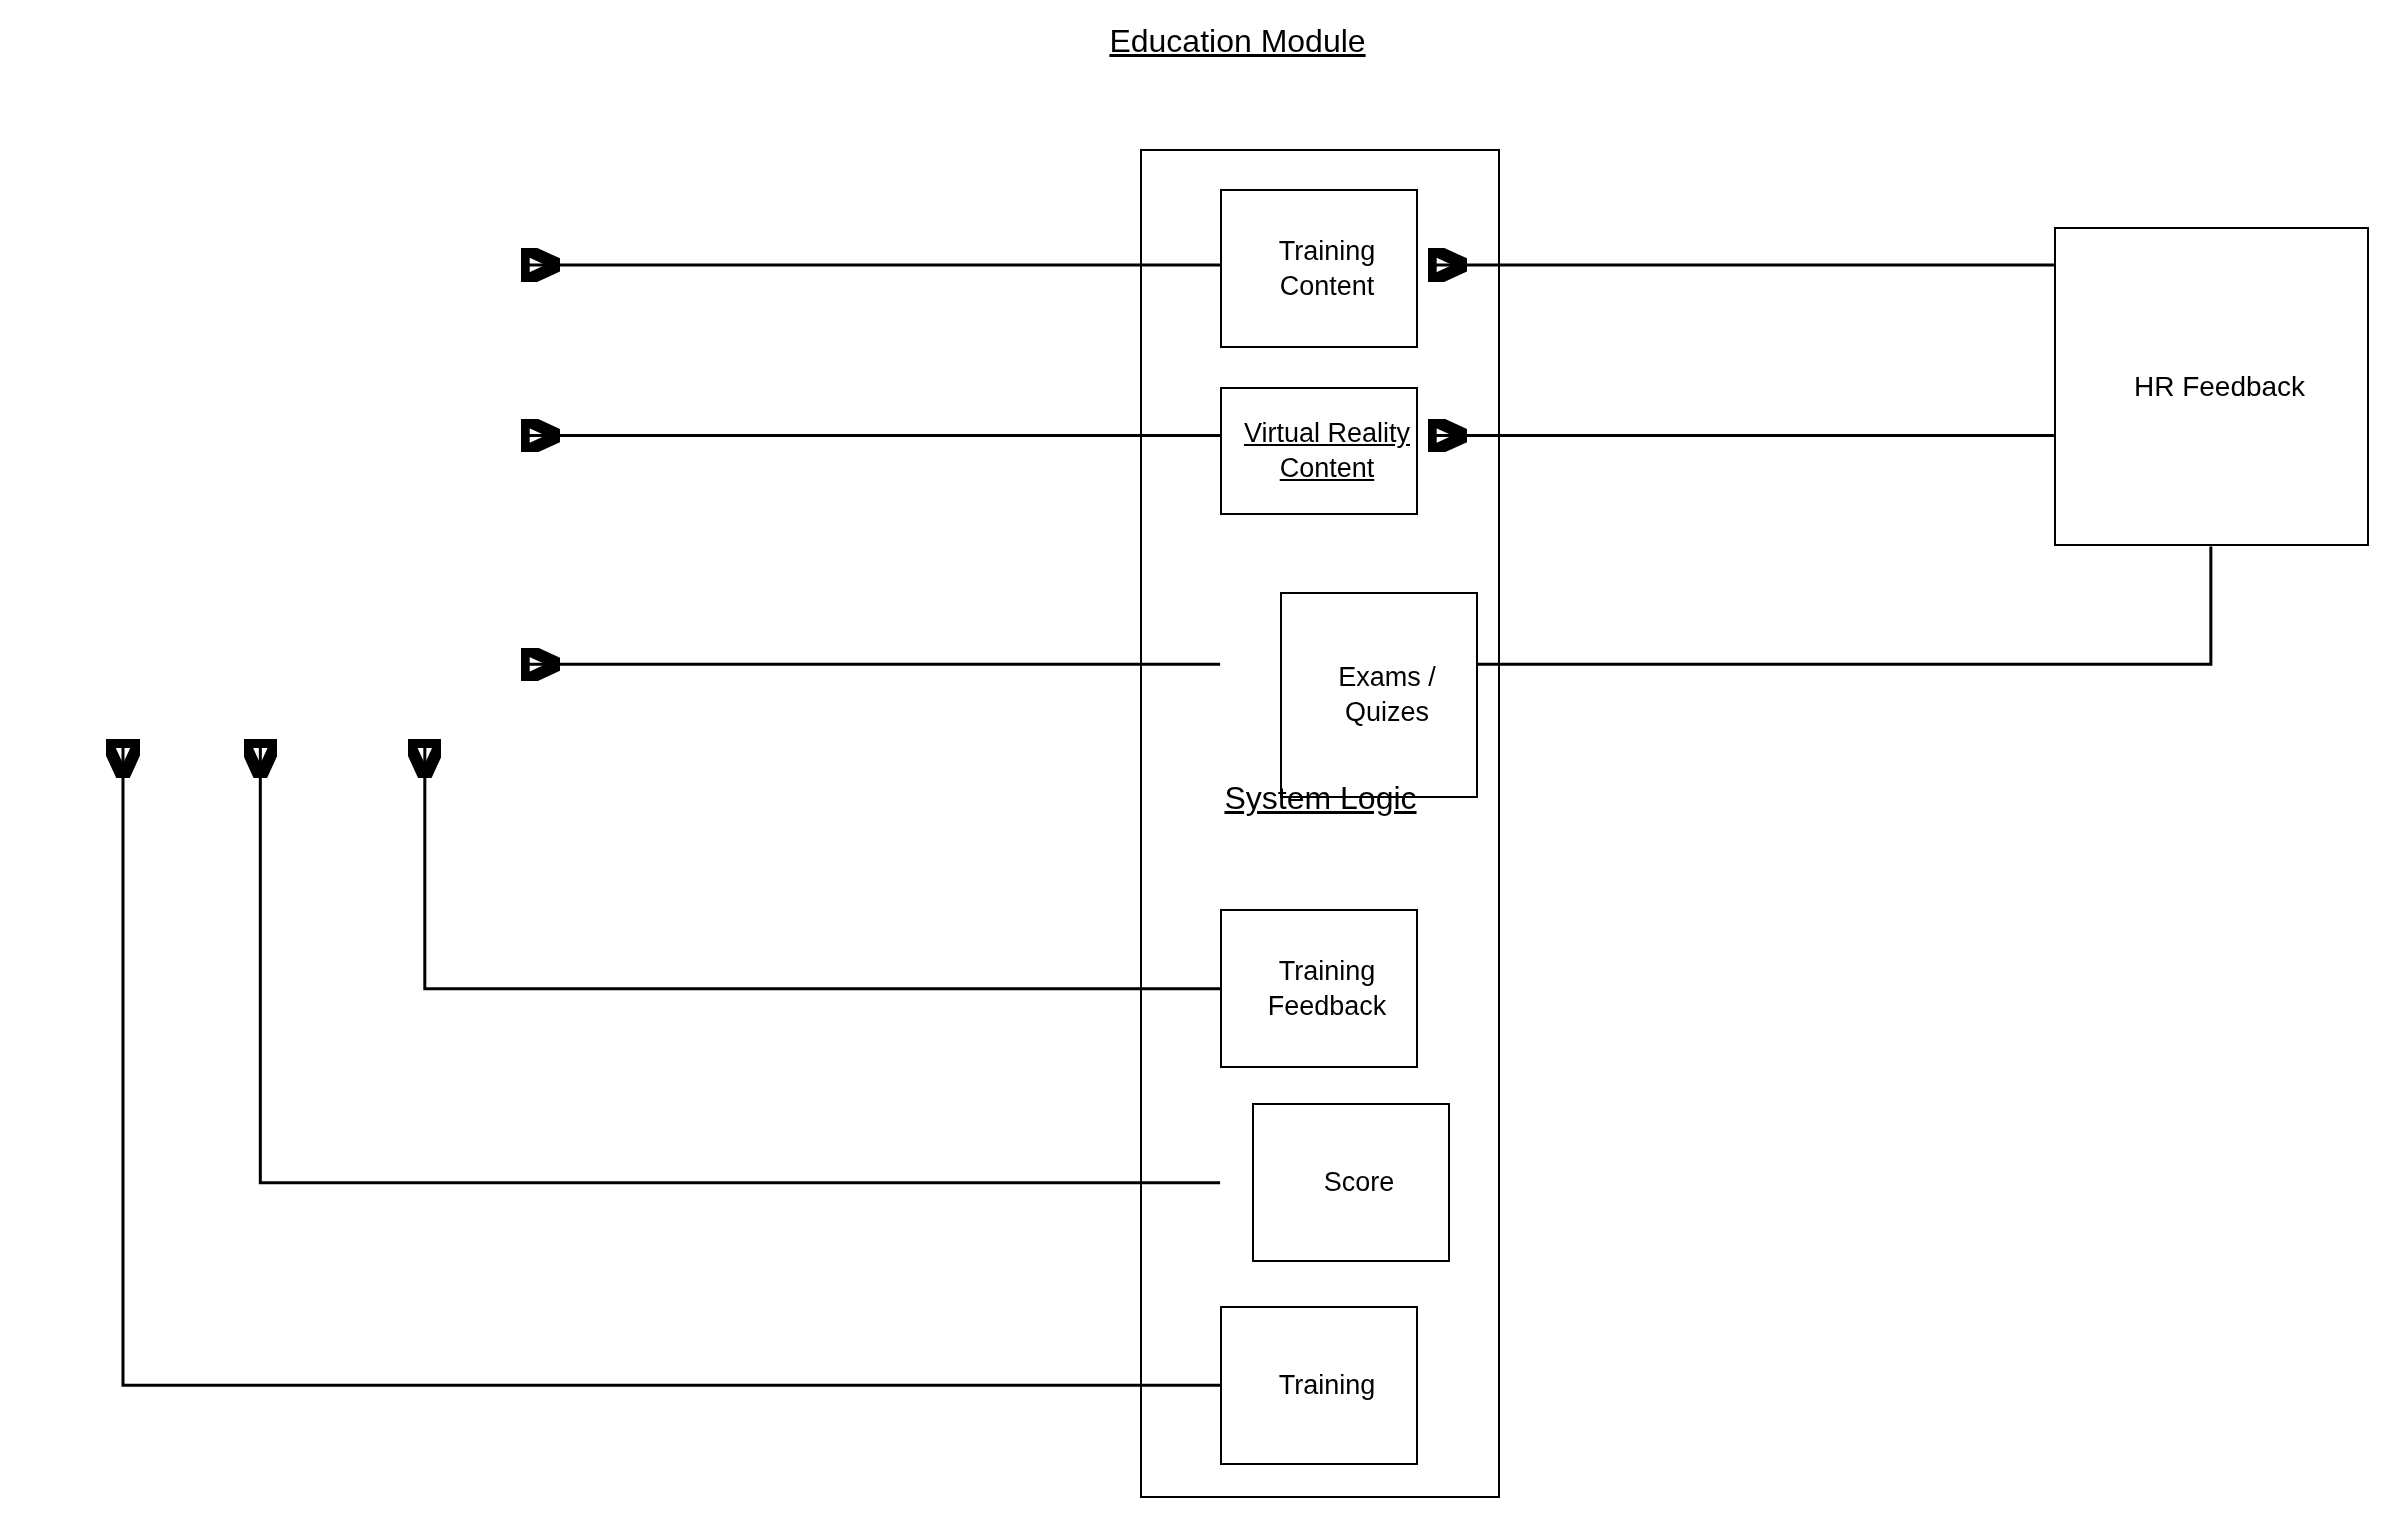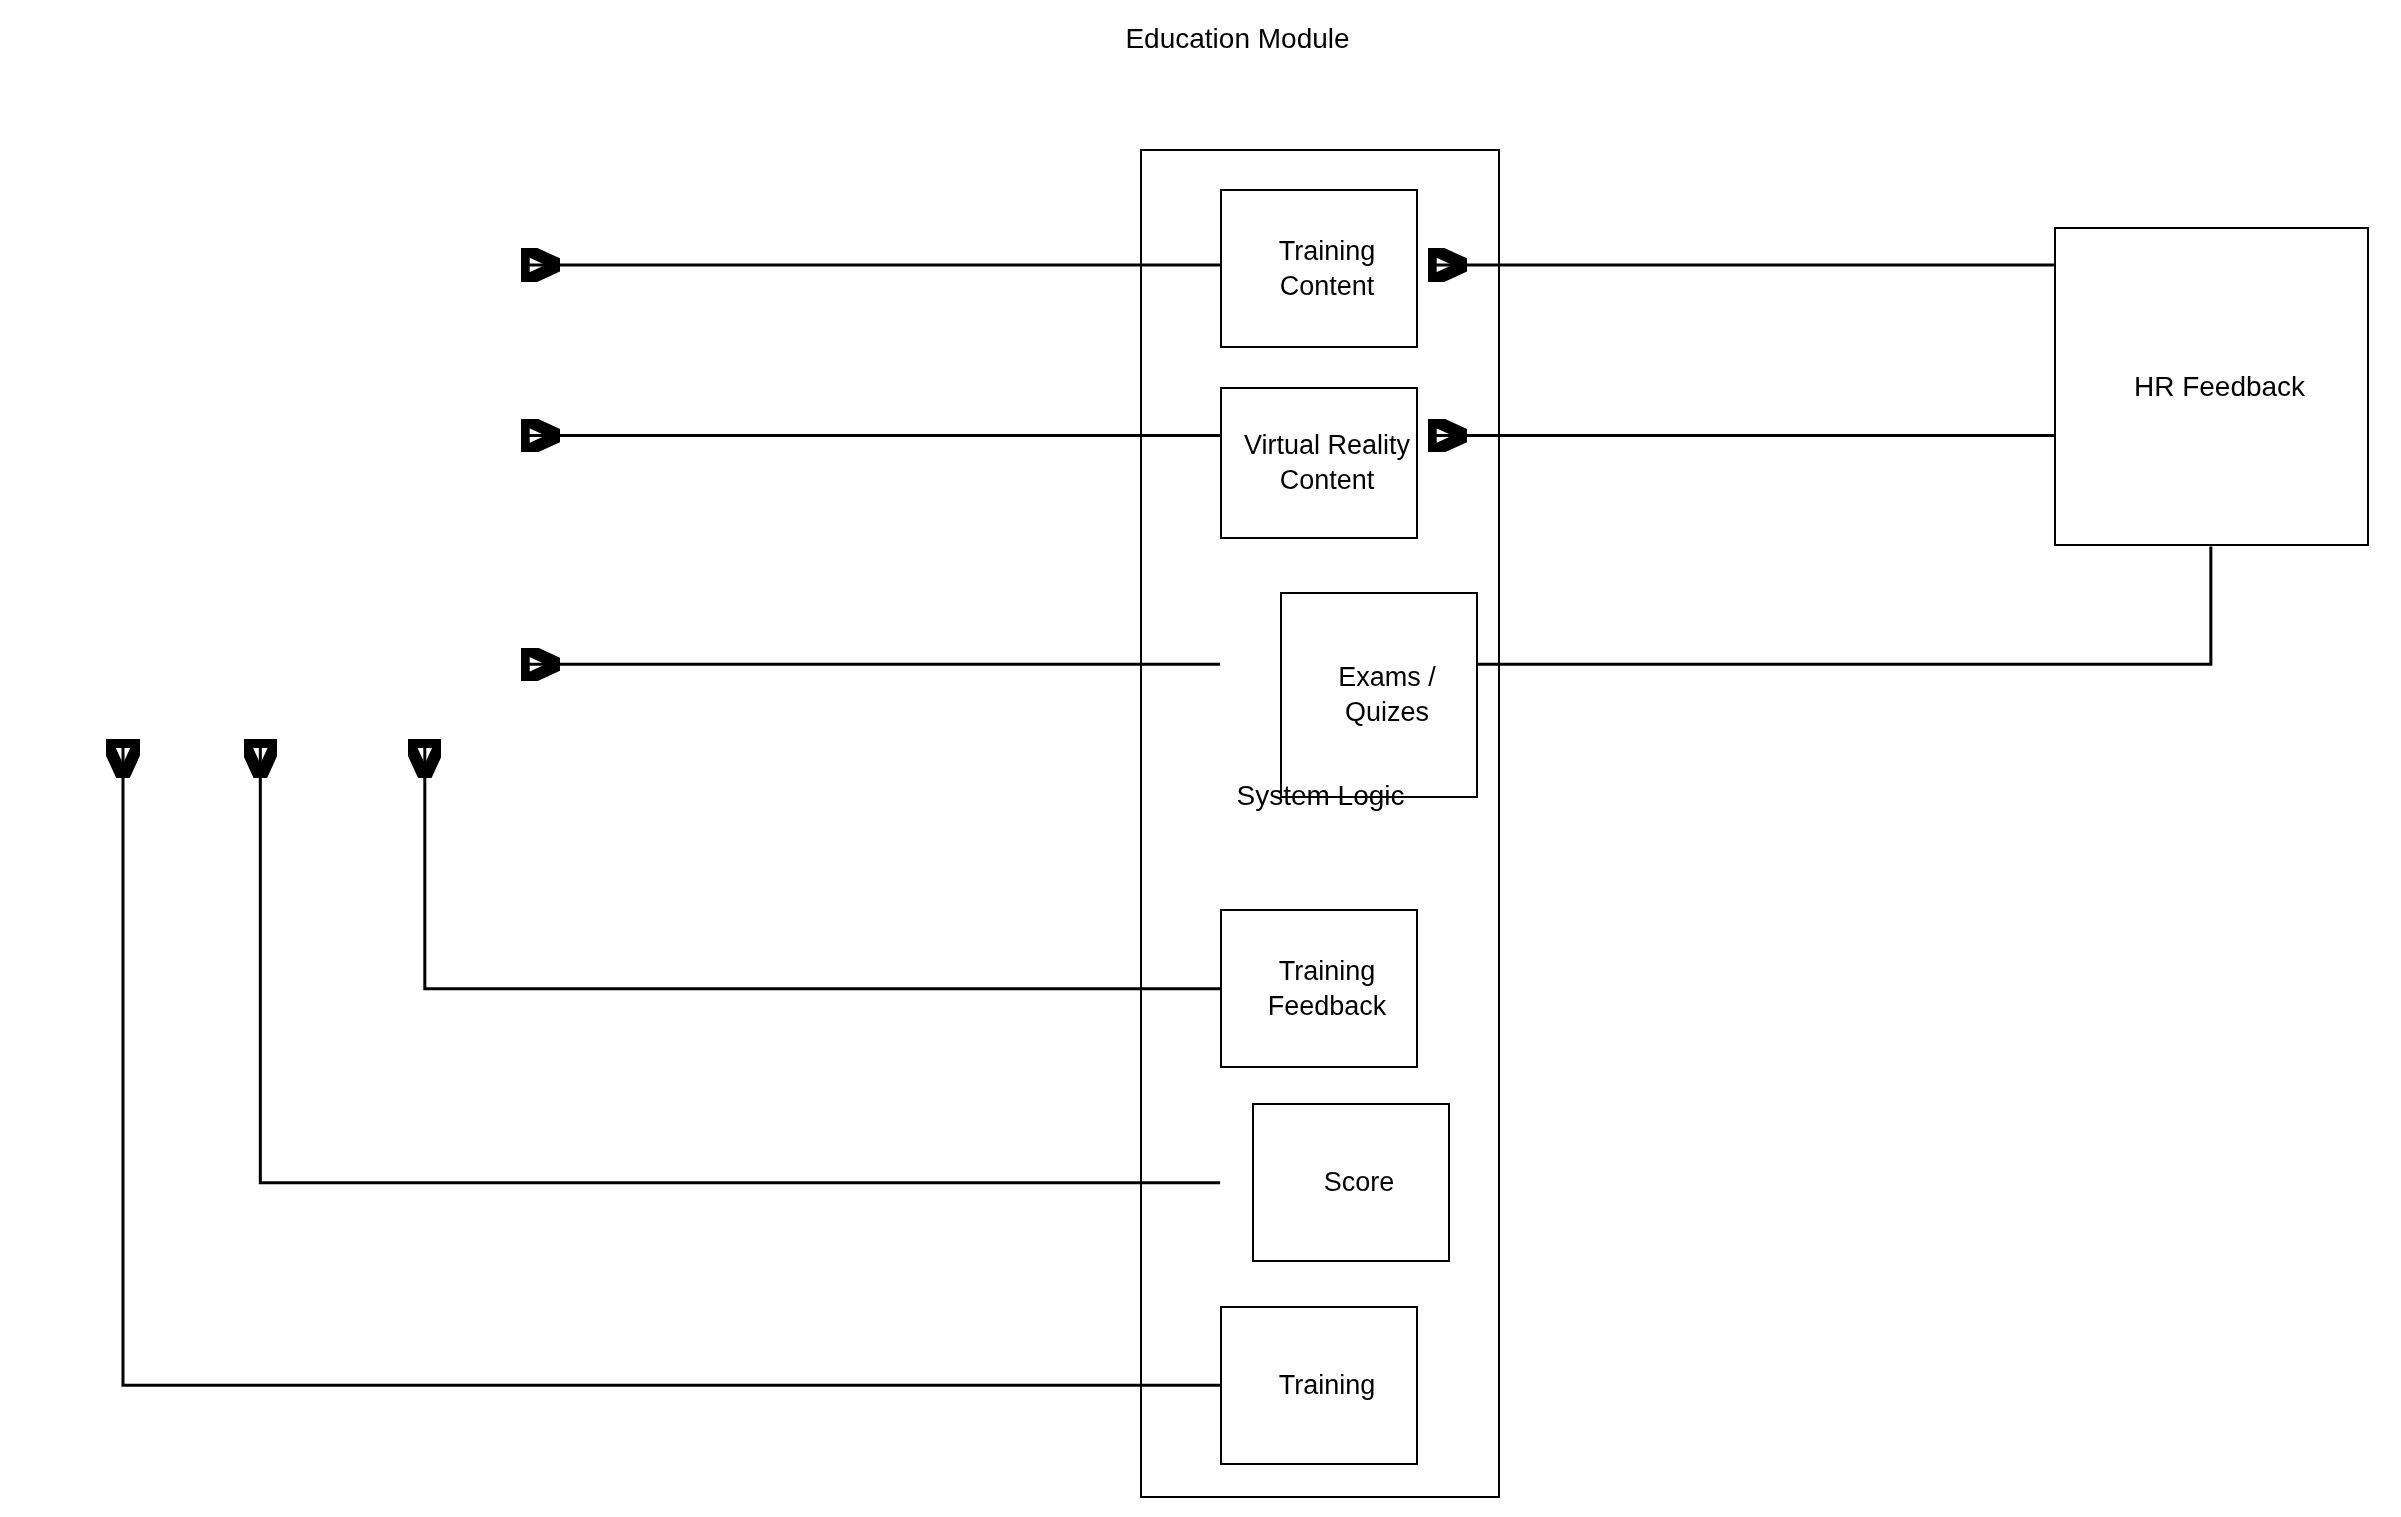--- a/index.html
+++ b/index.html
@@ -5,21 +5,21 @@
   html,body{margin:0;padding:0;background:#ffffff;}
   body{width:2401px;height:1518px;overflow:hidden;
        font-family:"Liberation Sans","DejaVu Sans",sans-serif;color:#000;}
   #stage{position:relative;width:2401px;height:1518px;background:#ffffff;}
 
   .node{position:absolute;box-sizing:border-box;border:2.3px solid #000;background:#ffffff;
         display:flex;align-items:center;justify-content:center;text-align:center;
         font-size:28px;line-height:1.28;color:#000;z-index:3;padding-left:16px;}
   .node.inner{border-width:2.3px;font-size:27px;}
   .container{position:absolute;box-sizing:border-box;border:2.3px solid #000;background:transparent;z-index:1;}
-  .free-label{position:absolute;font-size:28px;color:#000;text-align:center;z-index:4;white-space:nowrap;}
+  .free-label{position:absolute;font-size:32px;color:#000;text-align:center;z-index:4;white-space:nowrap;text-decoration:underline;}
   svg#wires{position:absolute;left:0;top:0;width:2401px;height:1518px;z-index:2;overflow:visible;}
   svg#wires path,svg#wires line{stroke:#000;stroke-width:4;fill:none;}
 </style>
 </head>
 <body>
 
 <div id="stage">
 
   <div class="free-label" style="left:1079px;top:22.6px;width:317px;">Education Module</div>
 
@@ -51,21 +51,21 @@
 
 
   <div class="node" style="left:2054px;top:227px;width:315px;height:319px;">
     <span>HR Feedback</span>
   </div>
 
   <div class="node inner" style="left:1220px;top:189px;width:198px;height:159px;">
     <span>Training Content</span>
   </div>
 
-  <div class="node inner" style="left:1220px;top:387px;width:198px;height:152px;">
+  <div class="node inner" style="left:1220px;top:387px;width:198px;height:128px;text-decoration:underline;">
     <span>Virtual Reality Content</span>
   </div>
 
   <div class="node inner" style="left:1280px;top:592px;width:198px;height:206px;">
     <span>Exams / Quizes</span>
   </div>
 
   <div class="free-label" style="left:1177px;top:780px;width:287px;">System Logic</div>
 
   <div class="node inner" style="left:1220px;top:909px;width:198px;height:159px;">

